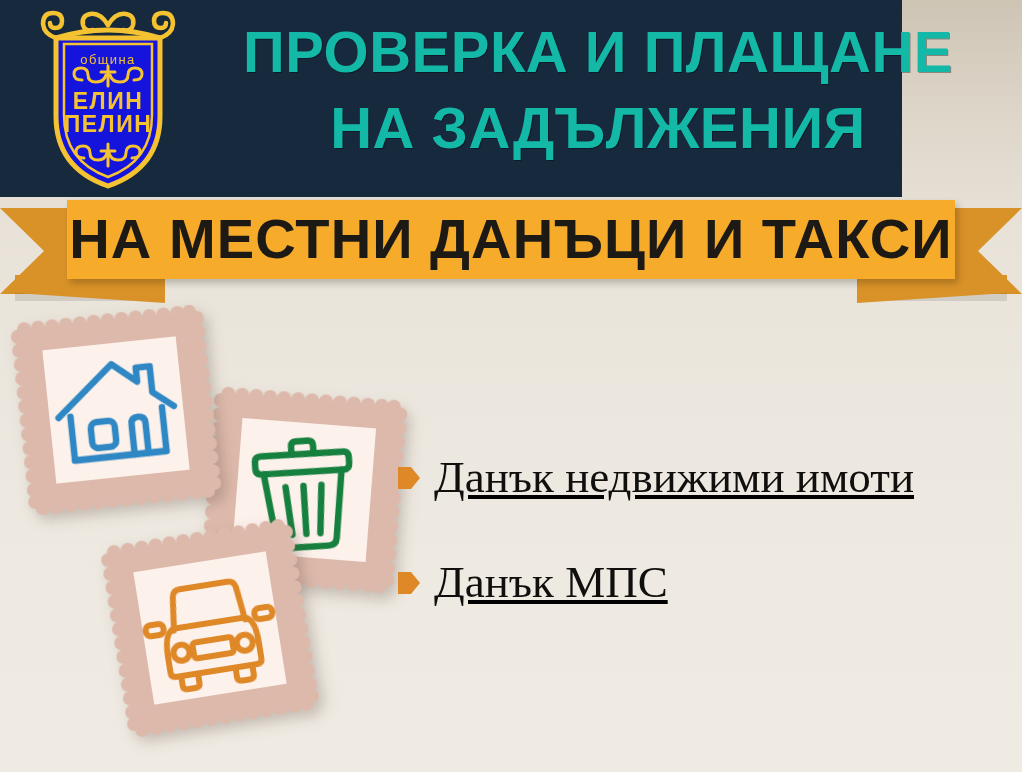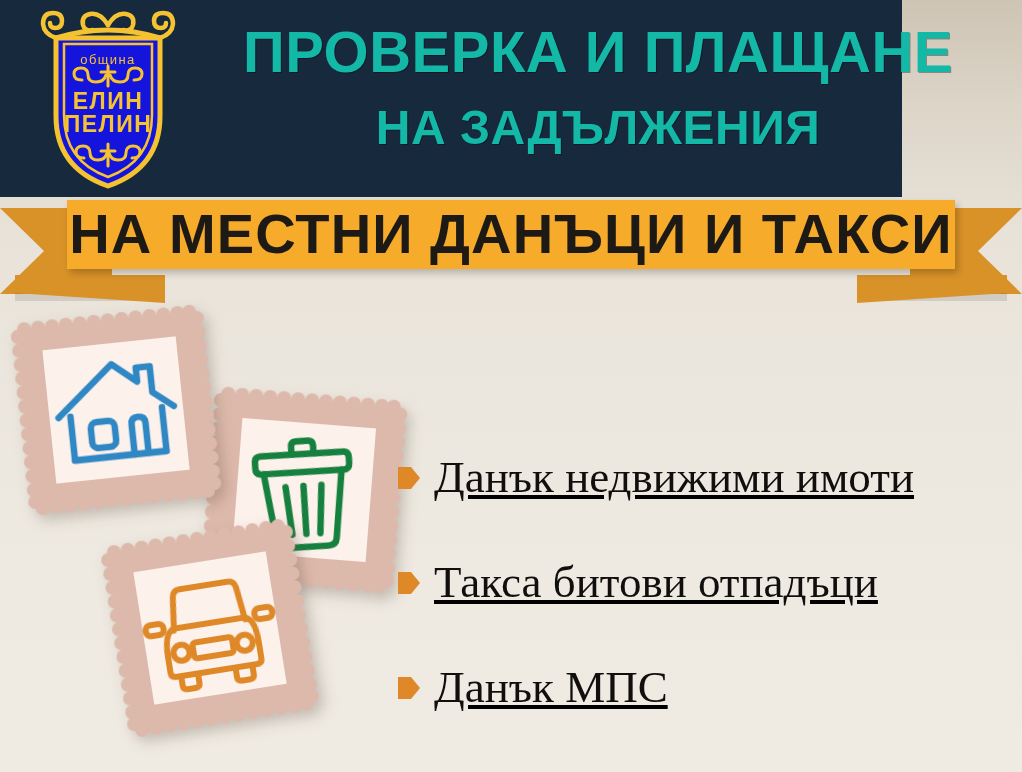--- a/index.html
+++ b/index.html
@@ -52,21 +52,21 @@
     text-align: center;
     color: #14b8a6;
     font-weight: 700;
     font-size: 58px;
     line-height: 76px;
     letter-spacing: 0.5px;
     text-shadow: 1px 1px 0 rgba(0,0,0,0.35);
     font-family: "Liberation Sans", "DejaVu Sans", sans-serif;
   }
   .header-title .ln { display: block; white-space: nowrap; }
-  .header-title .ln.l2 { font-size: 48px; }
+  .header-title .ln.l2 { font-size: 58px; }
 
   
   .ribbon-wrap {
     position: absolute;
     left: 0; top: 196px;
     width: 1022px;
     height: 112px;
     z-index: 9;
   }
   
@@ -107,21 +107,21 @@
     width: 120px;
     height: 26px;
     background: rgba(0,0,0,0.10);
   }
 
   .ribbon-main {
     position: absolute;
     left: 67px;
     top: 4px;
     width: 888px;
-    height: 69px;
+    height: 79px;
     background: #f6ab2b;
     box-shadow: 3px 4px 7px rgba(0,0,0,0.22);
     display: flex;
     align-items: center;
     justify-content: center;
   }
   .ribbon-text {
     color: #1d1a16;
     font-weight: 700;
     font-size: 55px;
@@ -470,28 +470,20 @@
 
     <div class="list-item">
       <span class="bullet">
         <svg viewBox="0 0 22 26" xmlns="http://www.w3.org/2000/svg">
           <path d="M0 2 L13 2 L22 13 L13 24 L0 24 Z" fill="#df8827"></path>
         </svg>
       </span>
       <span class="list-label">Данък недвижими имоти</span>
     </div>
 
-    <div class="list-item">
-      <span class="bullet">
-        <svg viewBox="0 0 22 26" xmlns="http://www.w3.org/2000/svg">
-          <path d="M0 2 L13 2 L22 13 L13 24 L0 24 Z" fill="#df8827"></path>
-        </svg>
-      </span>
-      <span class="list-label">Такса битови отпадъци</span>
-    </div>
 
     <div class="list-item">
       <span class="bullet">
         <svg viewBox="0 0 22 26" xmlns="http://www.w3.org/2000/svg">
           <path d="M0 2 L13 2 L22 13 L13 24 L0 24 Z" fill="#df8827"></path>
         </svg>
       </span>
       <span class="list-label">Данък МПС</span>
     </div>
 

